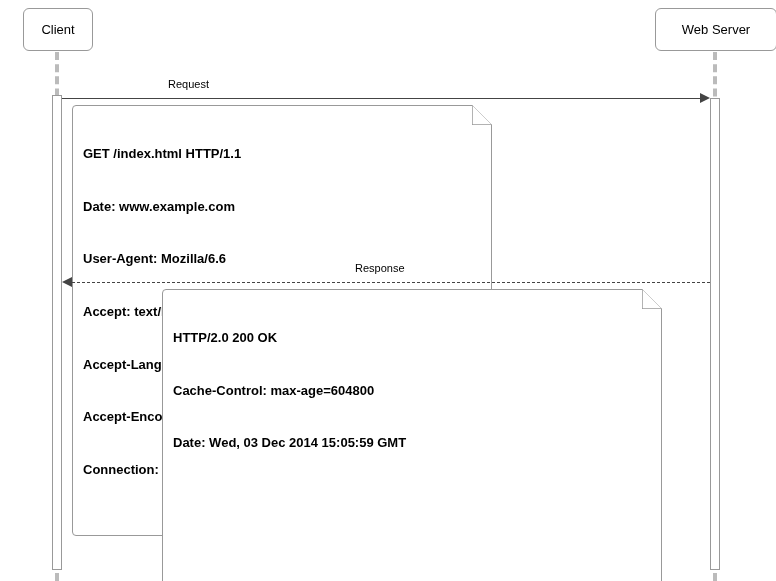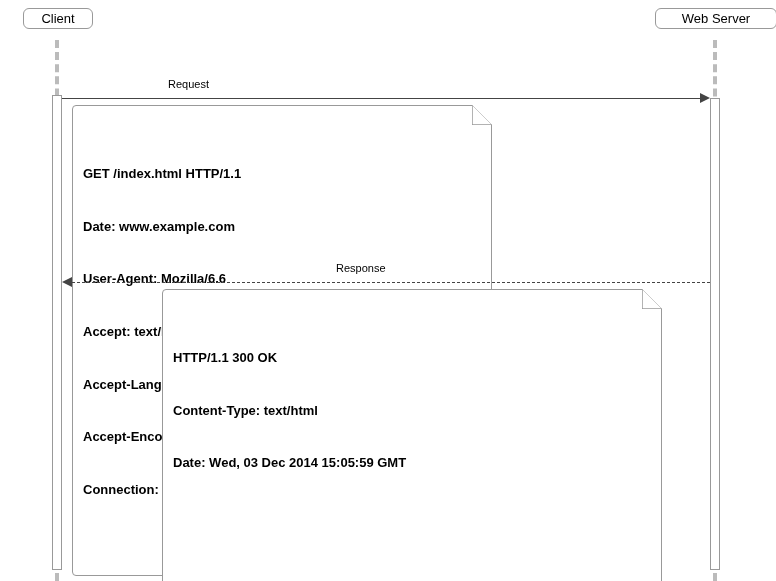--- a/index.html
+++ b/index.html
@@ -13,21 +13,21 @@
     width: 776px;
     height: 581px;
     position: relative;
     overflow: hidden;
   }
   .participant {
     position: absolute;
     border: 1px solid #999;
     border-radius: 6px;
     background: #fff;
-    padding: 2px 12px;
+    padding: 13px 12px;
     text-align: center;
     font-size: 13px;
   }
   .lifeline {
     position: absolute;
     width: 0;
     border-left: 4px dashed #bbb;
     top: 40px;
     bottom: 0;
   }
@@ -61,21 +61,21 @@
     width: 0; height: 0;
     border-top: 5px solid transparent;
     border-bottom: 5px solid transparent;
     border-right: 10px solid #444;
   }
   .note {
     position: absolute;
     background: #fff;
     border: 1px solid #999;
     border-radius: 4px;
-    padding: 24px 10px;
+    padding: 4px 10px;
     font-size: 13px;
     font-weight: bold;
     line-height: 1.35;
     white-space: pre;
     font-family: Arial, Helvetica, sans-serif;
   }
   .note .line { display: block; }
 </style>
 </head>
 <body>
@@ -108,27 +108,27 @@
   <svg style="position:absolute;top:-1px;right:-1px;" width="20" height="20">
       <polygon points="0,0 20,20 0,20" fill="#fff" stroke="#999" stroke-width="1"></polygon>
       <polygon points="0,0 20,0 20,20" fill="#fff"></polygon>
     </svg>
   <svg style="position:absolute;top:-1px;right:-1px;" width="20" height="20">
       <polyline points="0,0 0,20 20,20" fill="none" stroke="#999" stroke-width="1"></polyline>
       <line x1="0" y1="0" x2="20" y2="20" stroke="#fff" stroke-width="0"></line>
     </svg>
 </div>
 
-<div class="label" style="left:336px; top:262px;">Response</div>
+<div class="label" style="left:355px; top:262px;">Response</div>
 <div class="arrow-line dashed" style="left:72px; top:282px; width:638px;"></div>
 <div class="arrow-head-left" style="left:62px; top:277px;"></div>
 
 <div class="note" style="left:162px; top:289px; width:500px;">
-  <span class="line">HTTP/1.1 300 OK</span>
-  <span class="line">Content-Type: text/html</span>
+  <span class="line">HTTP/2.0 200 OK</span>
+  <span class="line">Cache-Control: max-age=604800</span>
   <span class="line">Date: Wed, 03 Dec 2014 15:05:59 GMT</span>
   
   <span class="line"></span>
   
   
   
   
   
   
   

